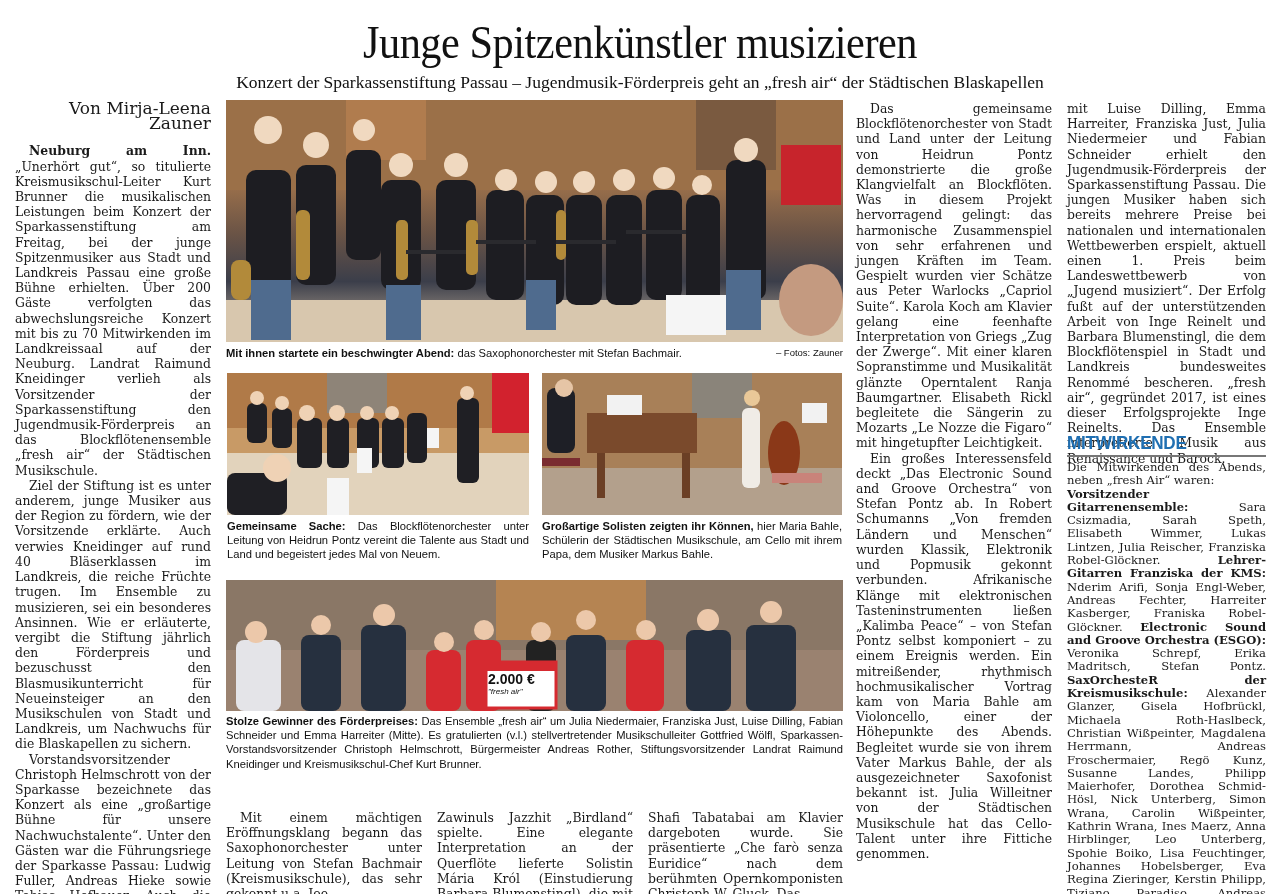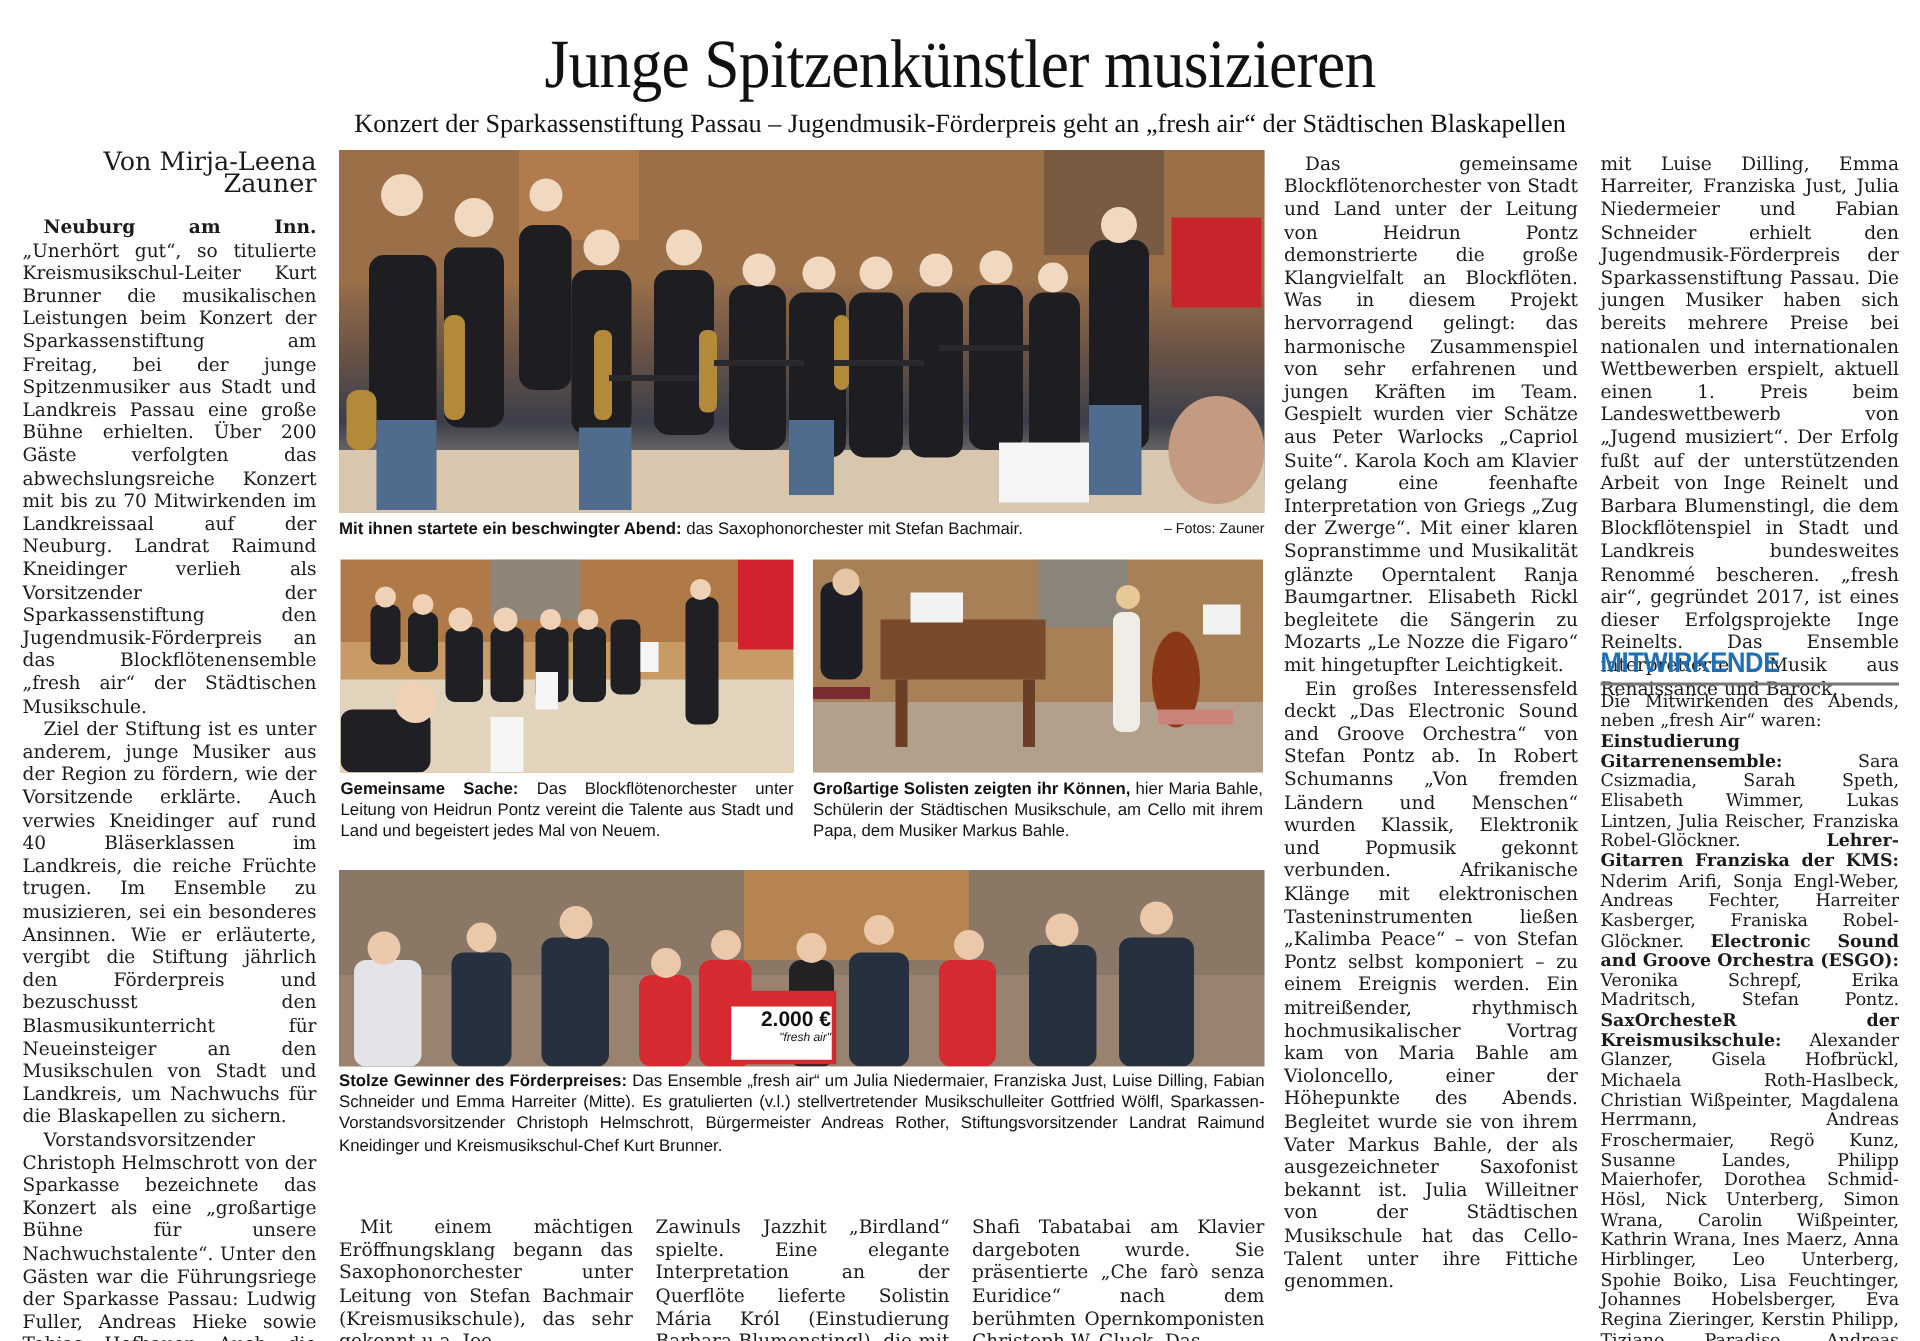--- a/index.html
+++ b/index.html
@@ -182,21 +182,21 @@
         <circle cx="258" cy="50" r="10"></circle>
         <circle cx="315" cy="52" r="10"></circle>
       <circle cx="360" cy="40" r="10"></circle>
         <circle cx="420" cy="50" r="10"></circle>
         <circle cx="482" cy="40" r="11"></circle>
         <circle cx="545" cy="32" r="11"></circle>
     </g>
     <rect x="260" y="82" width="70" height="46" fill="#fff" stroke="#d62a30" stroke-width="3"></rect>
     <rect x="260" y="82" width="70" height="9" fill="#d62a30"></rect>
   </svg>
-  <div style="position:absolute;left:262px;top:91px;width:66px;text-align:right;font-family:'Liberation Sans',sans-serif;">
+  <div style="position:absolute;left:262px;top:91px;width:66px;text-align:left;font-family:'Liberation Sans',sans-serif;">
     <div style="font-weight:bold;font-size:14px;line-height:16px;color:#111;">2.000 €</div>
     <div style="font-size:8px;line-height:10px;font-style:italic;color:#111;">"fresh air"</div>
   </div>
 </div>
 <div class="caption" style="left:226px;top:714px;width:617px;">
   <b>Stolze Gewinner des Förderpreises:</b><span> Das Ensemble „fresh air“ um Julia Niedermaier, Franziska Just, Luise Dilling, Fabian Schneider und Emma Harreiter (Mitte). Es gratulierten (v.l.) stellvertretender Musikschulleiter Gottfried Wölfl, Sparkassen-Vorstandsvorsitzender Christoph Helmschrott, Bürgermeister Andreas Rother, Stiftungsvorsitzender Landrat Raimund Kneidinger und Kreismusikschul-Chef Kurt Brunner.</span>
 </div>
 
 <div class="col" style="left:226px;top:810px;width:196px;">
   <p>Mit einem mächtigen Eröffnungsklang begann das Saxophonorchester unter Leitung von Stefan Bachmair (Kreismusikschule), das sehr gekonnt u.a. Joe</p>
@@ -216,19 +216,19 @@
 
 <div class="col" style="left:1067px;top:101px;width:199px;">
   <p class="noind">mit Luise Dilling, Emma Harreiter, Franziska Just, Julia Niedermeier und Fabian Schneider erhielt den Jugendmusik-Förderpreis der Sparkassenstiftung Passau. Die jungen Musiker haben sich bereits mehrere Preise bei nationalen und internationalen Wettbewerben erspielt, aktuell einen 1. Preis beim Landeswettbewerb von „Jugend musiziert“. Der Erfolg fußt auf der unterstützenden Arbeit von Inge Reinelt und Barbara Blumenstingl, die dem Blockflötenspiel in Stadt und Landkreis bundesweites Renommé bescheren. „fresh air“, gegründet 2017, ist eines dieser Erfolgsprojekte Inge Reinelts. Das Ensemble interpretierte Musik aus Renaissance und Barock.</p>
 </div>
 
 <div style="position:absolute;left:1067px;top:432px;width:199px;">
   <div class="box-title">MITWIRKENDE</div>
   <div class="box-rule"></div>
   <div class="box-text">
     <span>Die Mitwirkenden des Abends, neben „fresh Air“ waren:</span><br>
-    <b>Einstudierung Gitarrenensemble:</b><span> Sara Csizmadia, Sarah Speth, Elisabeth Wimmer, Lukas Lintzen, Julia Reischer, Franziska Robel-Glöckner. </span>
+    <b>Vorsitzender Gitarrenensemble:</b><span> Sara Csizmadia, Sarah Speth, Elisabeth Wimmer, Lukas Lintzen, Julia Reischer, Franziska Robel-Glöckner. </span>
     <b>Lehrer-Gitarren Franziska der KMS:</b><span> Nderim Arifi, Sonja Engl-Weber, Andreas Fechter, Harreiter Kasberger, Franiska Robel-Glöckner. </span>
     <b>Electronic Sound and Groove Orchestra (ESGO):</b><span> Veronika Schrepf, Erika Madritsch, Stefan Pontz. </span>
     <b>SaxOrchesteR der Kreismusikschule:</b><span> Alexander Glanzer, Gisela Hofbrückl, Michaela Roth-Haslbeck, Christian Wißpeinter, Magdalena Herrmann, Andreas Froschermaier, Regö Kunz, Susanne Landes, Philipp Maierhofer, Dorothea Schmid-Hösl, Nick Unterberg, Simon Wrana, Carolin Wißpeinter, Kathrin Wrana, Ines Maerz, Anna Hirblinger, Leo Unterberg, Spohie Boiko, Lisa Feuchtinger, Johannes Hobelsberger, Eva Regina Zieringer, Kerstin Philipp, Tiziano Paradiso, Andreas Bürgermeister. </span>
     
   </div>
 </div>
 
 </body></html>

